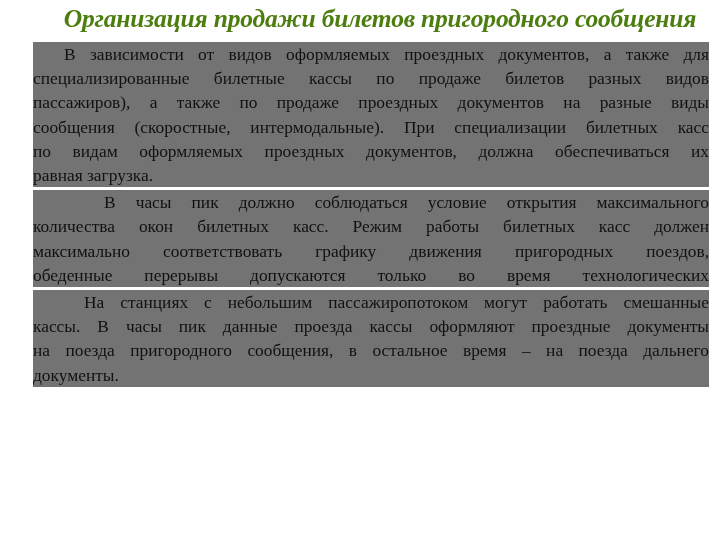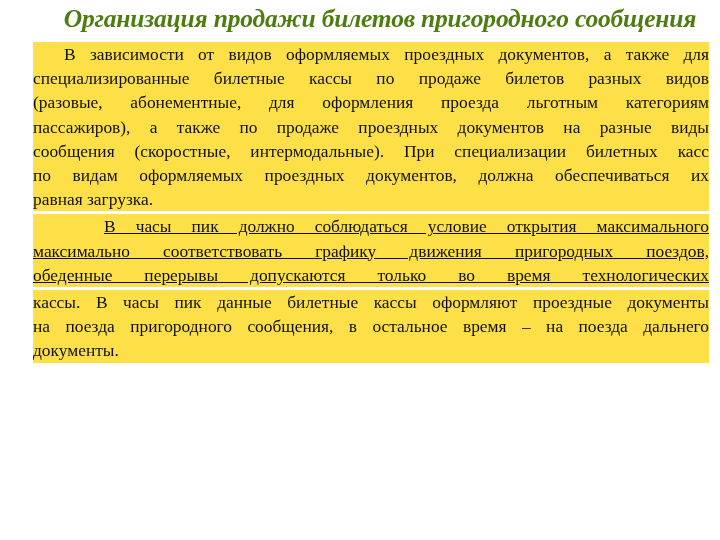--- a/index.html
+++ b/index.html
@@ -35,24 +35,24 @@
       left: 33px;
       top: 42px;
       width: 676px;
       font-size: 17.4px;
       line-height: 24.2px;
     }
     .para {
       margin: 0;
       text-align: justify;
       text-align-last: left;
-      background: #fde047;
+      background: #737373;
     }
     .p1 { text-indent: 31px; }
-    .p2 { text-indent: 71px; margin-top: 3px; text-decoration: underline; }
+    .p2 { text-indent: 71px; margin-top: 3px; }
     .p3 { text-indent: 51px; margin-top: 3px; }
     .line {
       display: block;
       text-align: justify;
       text-align-last: justify;
       white-space: normal;
     }
     .line.last {
       text-align-last: left;
     }
@@ -61,32 +61,33 @@
 </head>
 <body>
 
 <div class="title">Организация продажи билетов пригородного сообщения</div>
 
 <div class="body-text">
 
   <div class="para p1">
     <span class="line">В зависимости от видов оформляемых проездных документов, а также для</span>
     <span class="line" style="text-indent:0"><span class="em-term">специализированные билетные кассы</span> <span>по продаже билетов разных видов</span></span>
-    <span class="line" style="text-indent:0">(разовые, абонементные, для оформления проезда льготным категориям</span>
     <span class="line" style="text-indent:0">пассажиров), а также по продаже проездных документов на разные виды</span>
     <span class="line" style="text-indent:0">сообщения (скоростные, интермодальные). При специализации билетных касс</span>
     <span class="line" style="text-indent:0">по видам оформляемых проездных документов, должна обеспечиваться их</span>
     <span class="line last" style="text-indent:0">равная загрузка.</span>
   </div>
 
   <div class="para p2">
     <span class="line">В часы пик должно соблюдаться условие открытия максимального</span>
+    <span class="line" style="text-indent:0">количества окон билетных касс. Режим работы билетных касс должен</span>
     <span class="line" style="text-indent:0">максимально соответствовать графику движения пригородных поездов,</span>
     <span class="line" style="text-indent:0">обеденные перерывы допускаются только во время технологических</span>
   </div>
 
   <div class="para p3">
-    <span class="line" style="text-indent:0">кассы. В часы пик данные билетные кассы оформляют проездные документы</span>
+    <span class="line">На станциях с небольшим пассажиропотоком могут работать смешанные</span>
+    <span class="line" style="text-indent:0">кассы. В часы пик данные проезда кассы оформляют проездные документы</span>
     <span class="line" style="text-indent:0">на поезда пригородного сообщения, в остальное время – на поезда дальнего</span>
     <span class="line last" style="text-indent:0">документы.</span>
   </div>
 
 </div>
 
 </body></html>

